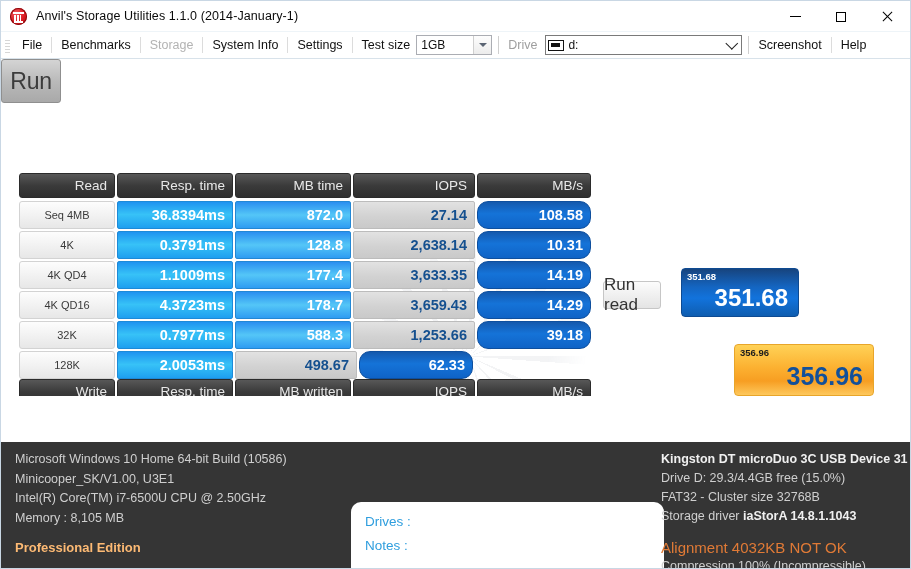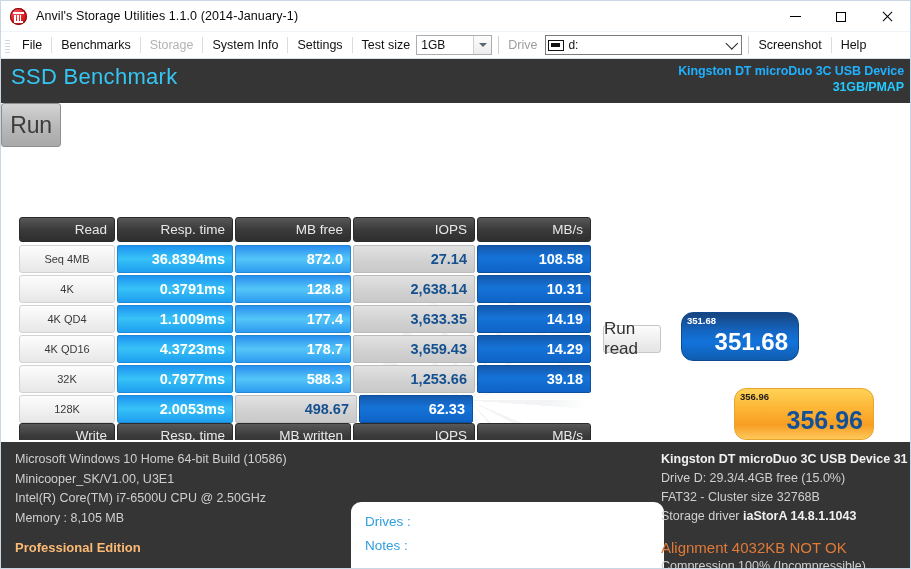--- a/index.html
+++ b/index.html
@@ -108,21 +108,21 @@
   .cell { margin-right:2px; display:flex; align-items:center; justify-content:flex-end;
           padding-right:7px; font-size:14.5px; font-weight:bold; color:#fff;
           border-radius:2px; position:relative; }
   .hdr .cell { background:linear-gradient(#585858,#3a3a3a 52%,#2f2f2f);
                color:#e8e8e8; font-size:13.5px; font-weight:normal;
                border:1px solid #2b2b2b; border-radius:3px; }
   .c0 { width:96px; }
   .c1 { width:116px; }
   .c2 { width:116px; }
   .c3 { width:122px; }
-  .c4 { width:114px; margin-right:0; }
+  .c4 { width:114px; margin-right:0;border-radius:11px; }
   .trow:not(.hdr) .c0 { background:linear-gradient(#fdfdfd,#f1f1f1 55%,#e7e7e7);
         border:1px solid #d3d3d3; border-radius:3px; color:#3a3a3a; font-size:11px;
         font-weight:normal; justify-content:center; padding-right:0; }
   .trow:not(.hdr) .c1 { background:linear-gradient(180deg,#1e93f0 0%,#37c2f7 48%,#1e9ff0 100%);
         border:1px solid #1d8ad8; }
   .trow:not(.hdr) .c2 { background:linear-gradient(180deg,#2a8ff0 0%,#54c6f7 50%,#2e9cf2 100%);
         border:1px solid #2387d4; }
   .trow:not(.hdr) .c3 { background:linear-gradient(#e2e2e2,#d2d2d2 55%,#c9c9c9);
         border:1px solid #bcbcbc; color:#15508f; }
   .trow:not(.hdr) .c4 { background:linear-gradient(180deg,#1459ad 0%,#1573d8 45%,#0f63c6 100%);
@@ -133,21 +133,21 @@
              background:linear-gradient(#fcfcfc,#f0f0f0 50%,#e4e4e4);
              border:1px solid #c6c6c6; border-radius:3px; font-size:17px; color:#333;
              display:flex; align-items:center; justify-content:center; }
   .btn-read { left:602px; top:222px; }
   .btn-run  { left:602px; top:294px; width:60px; height:44px;
               background:linear-gradient(#d4d4d4,#b9b9b9 52%,#a9a9a9);
               border:1px solid #8f8f8f; border-radius:3px;
               font-size:23px; color:#3c3c3c; display:flex;
               align-items:center; justify-content:center; letter-spacing:-.3px; }
 
-  .score { position:absolute; border-radius:12px; }
+  .score { position:absolute; border-radius:4px; }
   .score .tag { position:absolute; left:5px; top:2px; font-size:9.5px; font-weight:bold; }
   .score .big { position:absolute; right:10px; bottom:4px; font-weight:bold; }
   .score.blue { background:linear-gradient(180deg,#17447e 0%,#1465c1 38%,#1273dc 62%,#0f5db0 100%);
                 border:1px solid #0e4a92; }
   .score.blue .tag{ color:#fff; } .score.blue .big{ color:#fff; }
   .score.gold { background:linear-gradient(180deg,#ffd257 0%,#fcb131 45%,#f79e22 72%,#fec85c 100%);
                 border:1px solid #e8a52a; }
   .score.gold .tag{ color:#1c1c1c; } .score.gold .big{ color:#12509a; }
   .s-read  { left:680px; top:209px; width:118px; height:49px; }
   .s-read  .big{ font-size:24px; }
@@ -218,37 +218,30 @@
       <div class="carrow">
           <i></i>
         </div>
     </div>
     <div class="msep dbl" style="margin-left:6px"></div>
     <div class="mi">Screenshot</div>
     <div class="msep"></div>
     <div class="mi">Help</div>
   </div>
 
-  <div class="headband">
-    <div class="hb-title">SSD Benchmark</div>
-    <div class="hb-right">
-      <div class="hb-dev">Kingston DT microDuo 3C USB Device</div>
-      <div class="hb-cap">31GB/PMAP</div>
-    </div>
-  </div>
 
   <div class="main">
 
     <div class="wmark logo"></div>
 
     <div class="tbl read">
       <div class="trow hdr">
         <div class="cell c0">Read</div>
         <div class="cell c1">Resp. time</div>
-        <div class="cell c2">MB free</div>
+        <div class="cell c2">MB time</div>
         <div class="cell c3">IOPS</div>
         <div class="cell c4">MB/s</div>
       </div>
       <div class="trow">
         <div class="cell c0">Seq 4MB</div>
         <div class="cell c1">36.8394ms</div>
         <div class="cell c2">872.0</div>
         <div class="cell c3">27.14</div>
         <div class="cell c4">108.58</div>
       </div>

